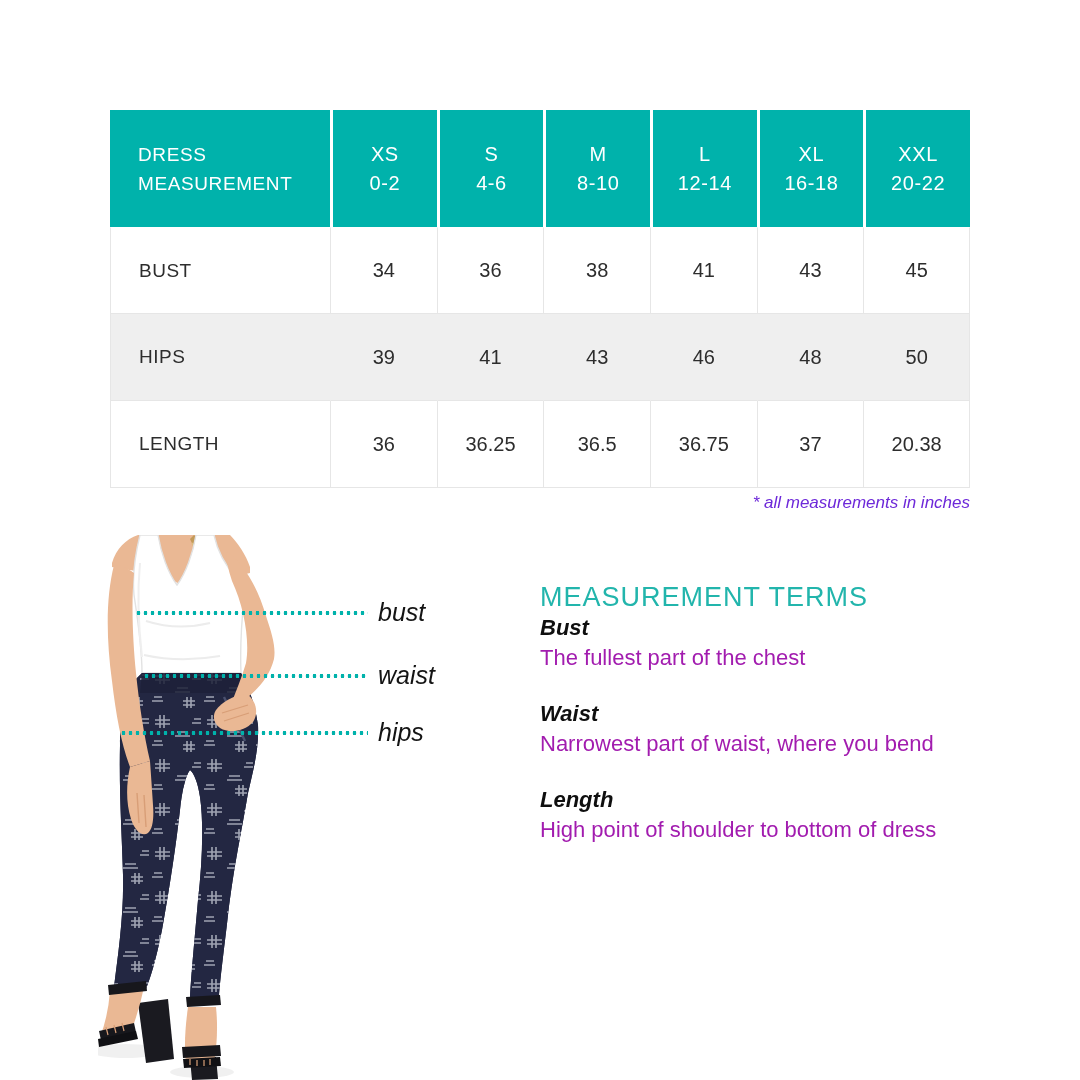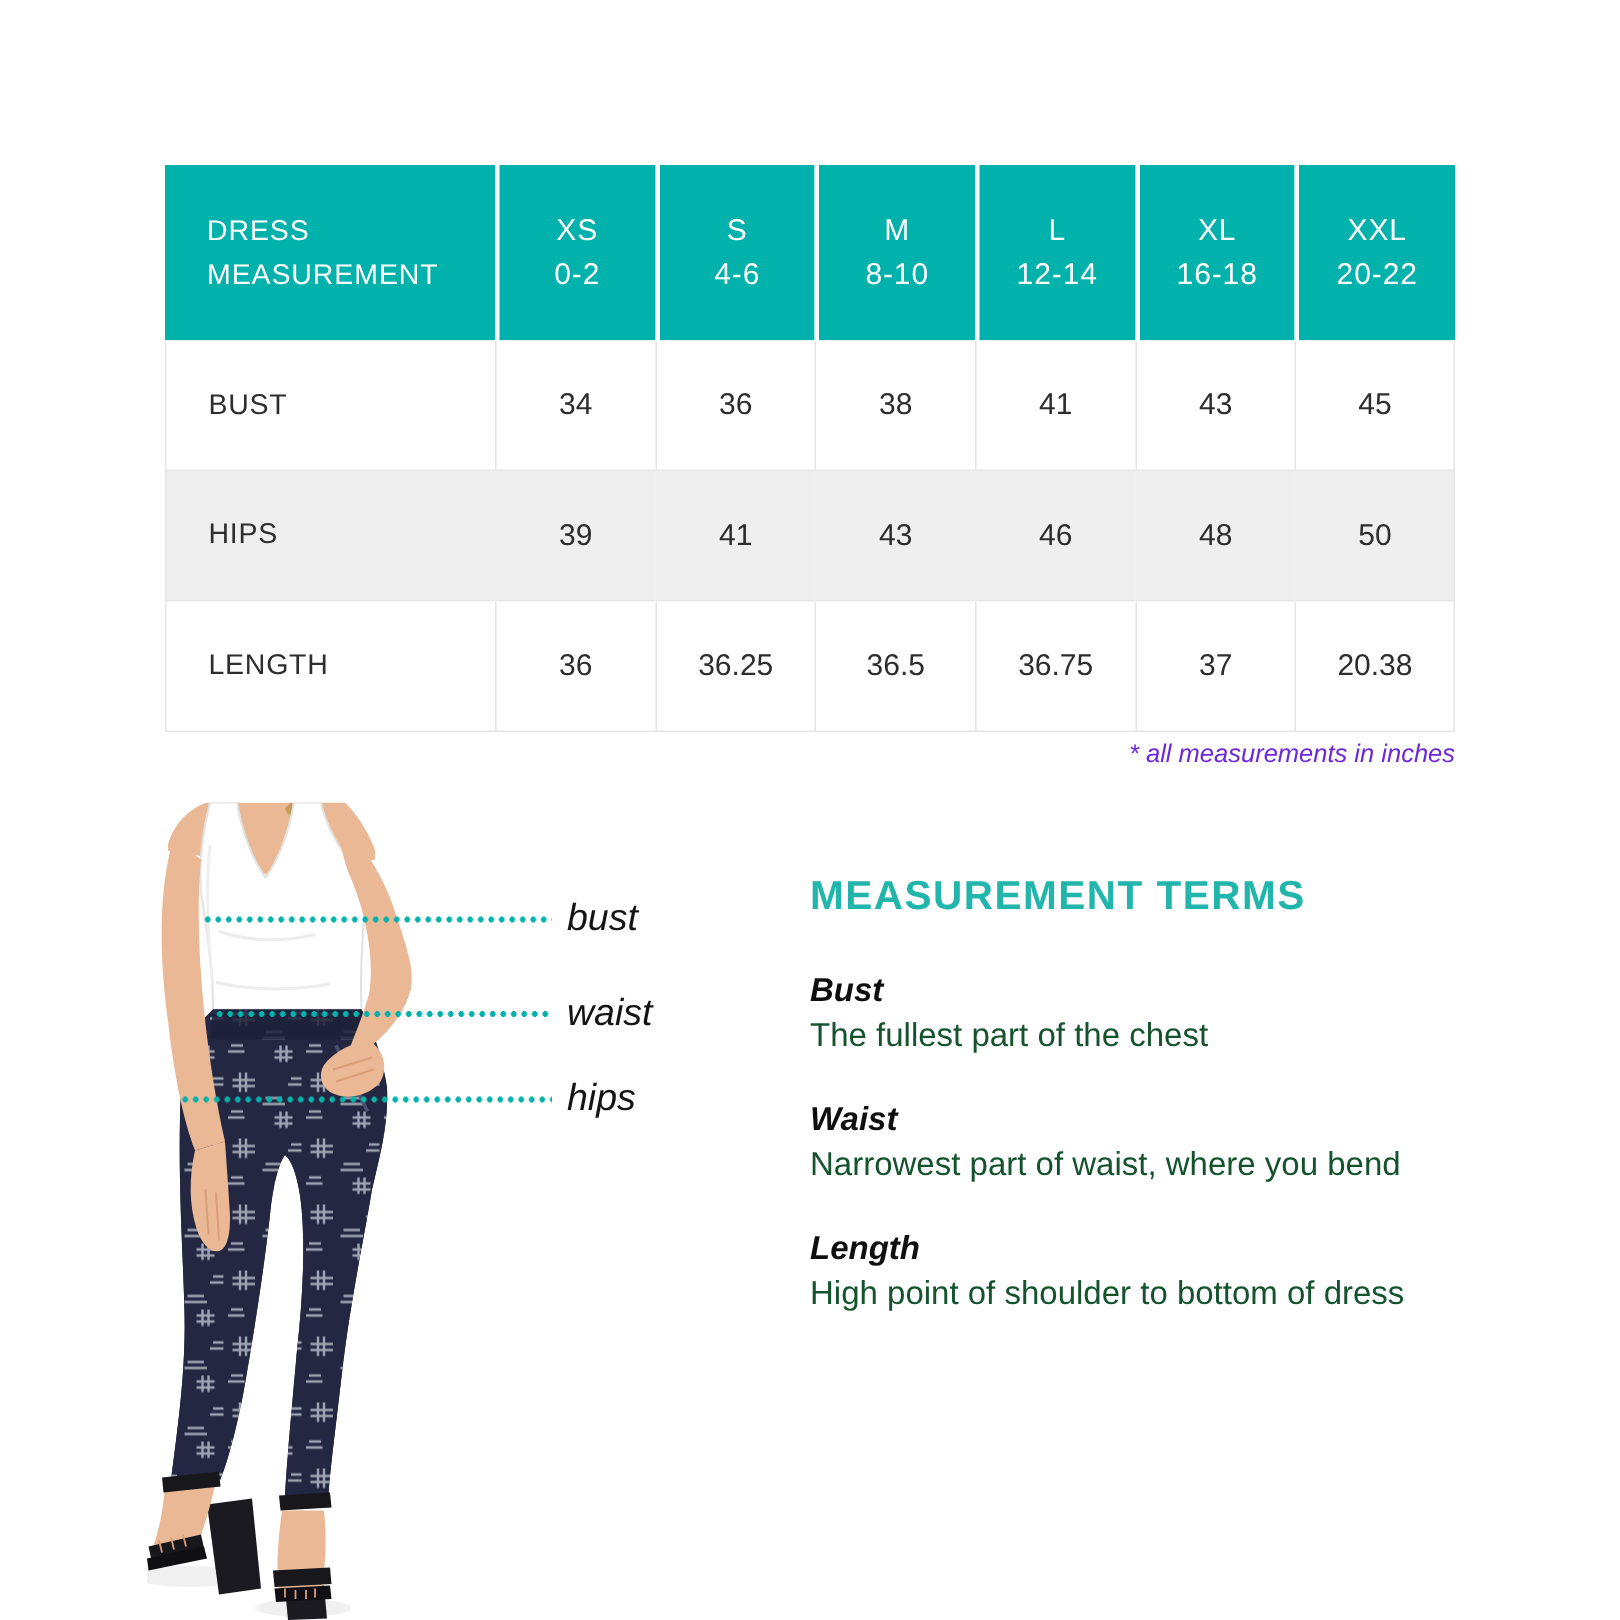--- a/index.html
+++ b/index.html
@@ -39,25 +39,25 @@
     background-image:radial-gradient(circle, var(--teal) 1.8px, transparent 2.1px);
     background-size:7px 4px; background-repeat:repeat-x;}
   .line-bust{left:135px; top:611px; width:233px;}
   .line-waist{left:143px; top:674px; width:225px;}
   .line-hips{left:120px; top:731px; width:248px;}
   .measure-label{position:absolute; left:378px; font-style:italic; font-size:25px; color:#141414;}
   .lab-bust{top:598px;} .lab-waist{top:661px;} .lab-hips{top:718px;}
 
   
   .terms{position:absolute; left:540px; top:582px; width:440px;}
-  .terms h2{font-size:27px; font-weight:700; letter-spacing:1px; color:var(--heading-teal);
-    margin-bottom:32px;}
+  .terms h2{font-size:27px; font-weight:400; letter-spacing:1px; color:var(--heading-teal);
+    }
   .term-item{margin-bottom:26px;}
   .term-name{font-size:22px; font-weight:700; font-style:italic; color:#0f0f0f; line-height:30px;}
-  .term-def{font-size:22px; color:#14532d; line-height:30px;}
+  .term-def{font-size:22px; color:#a21caf; line-height:30px;}
 </style>
 </head>
 <body>
 
 <div class="canvas">
 
   <table class="size-chart">
     <colgroup>
         <col class="label-col">
         <col>

